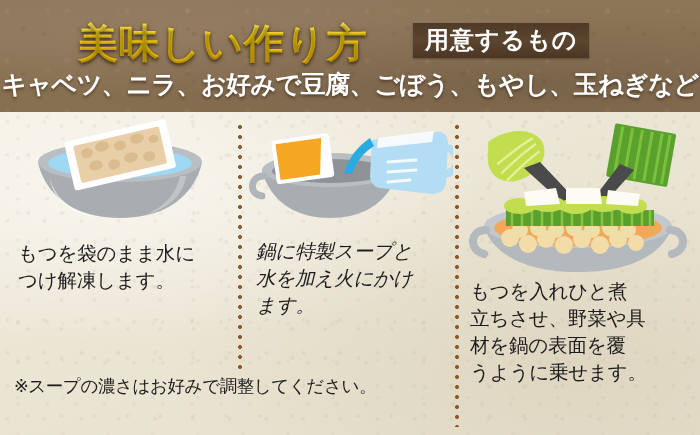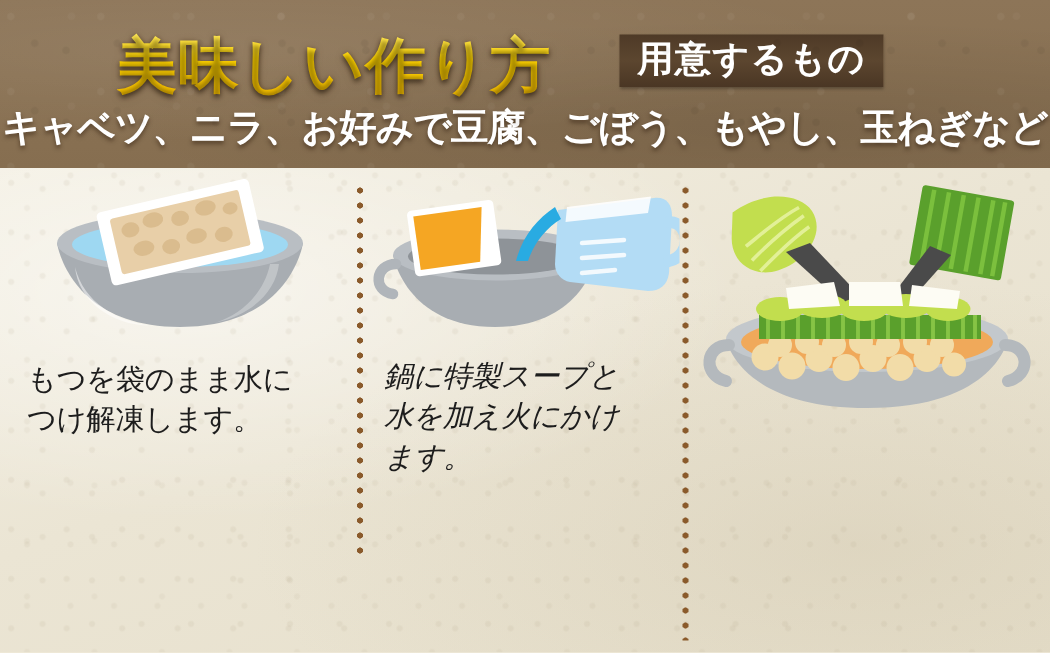--- a/index.html
+++ b/index.html
@@ -283,18 +283,20 @@
           <ellipse cx="170" cy="88" rx="15" ry="8"></ellipse>
         </g>
 
         <g fill="#fdfcf4">
           <path d="M62 74 L94 70 L98 86 L64 88 Z"></path>
           <path d="M104 70 L138 70 L140 86 L104 86 Z"></path>
           <path d="M146 72 L178 76 L176 88 L144 86 Z"></path>
         </g>
       </svg>
     </div>
+    <div class="step-text">もつを入れひと煮<br>立ちさせ、野菜や具<br>材を鍋の表面を覆<br>うように乗せます。</div>
   </div>
 
   <div class="notes">
+    <div>※スープの濃さはお好みで調整してください。</div>
   </div>
 
 </div>
 
 </body></html>

